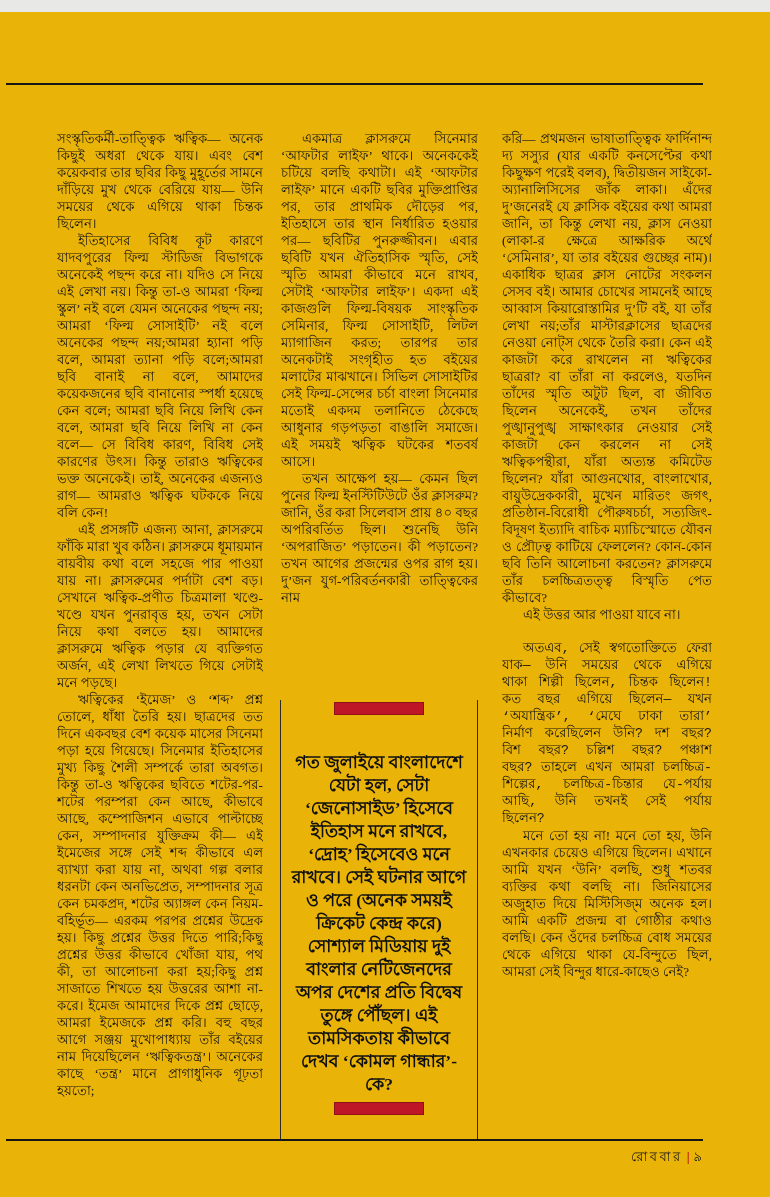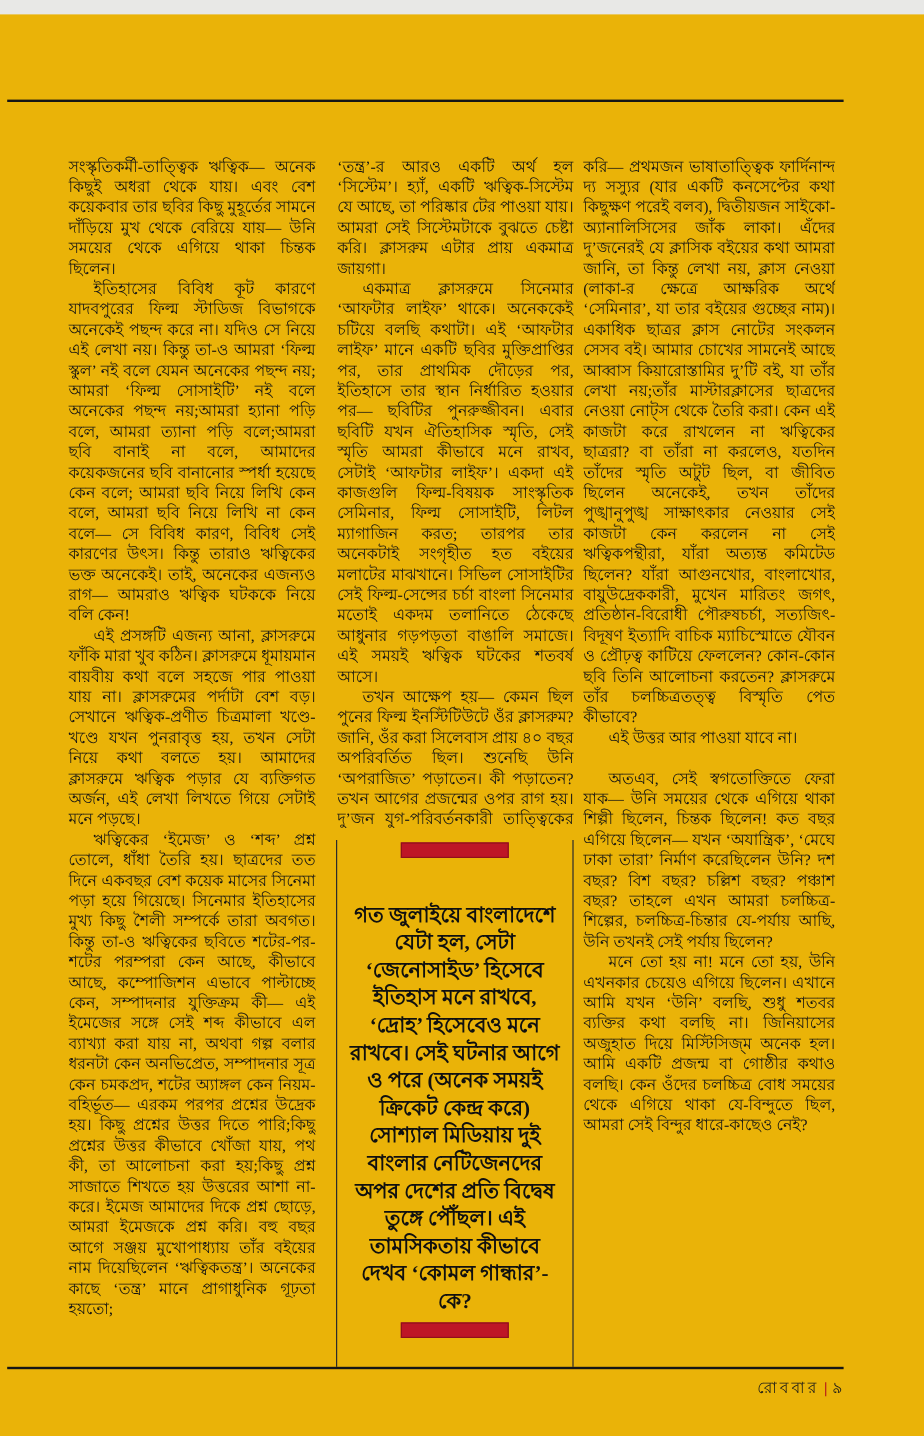--- a/index.html
+++ b/index.html
@@ -29,28 +29,28 @@
     position: absolute;
     top: 118px;
     height: 1004px;
     overflow: hidden;
     font-size: 13.2px;
     line-height: 17px;
     text-align: justify;
   }
   .col-1 { left: 57px;  width: 206px; }
   .col-2 { left: 281px; width: 197px; height: 560px; }
-  .col-3 { left: 486px; width: 210px; }
+  .col-3 { left: 502px; width: 210px; }
 
   .col p {
     margin: 0;
     padding: 0;
   }
   .col p.indent { text-indent: 21px; }
-  .col p.gap-before { margin-top: 17px; }
+  .col p.gap-before { margin-top: 17px; font-family: Liberation Mono, monospace; }
 
   .pullquote {
     position: absolute;
     left: 280px;
     top: 688px;
     width: 198px;
     height: 439px;
     border-left: 1px solid #2b2b2b;
     border-right: 1px solid #2b2b2b;
     box-sizing: border-box;
@@ -99,21 +99,20 @@
   <div class="rule rule-top"></div>
 
   <div class="col col-1">
     <p>সংস্কৃতিকর্মী-তাত্ত্বিক ঋত্বিক— অনেক কিছুই অধরা থেকে যায়। এবং বেশ কয়েকবার তার ছবির কিছু মুহূর্তের সামনে দাঁড়িয়ে মুখ থেকে বেরিয়ে যায়— উনি সময়ের থেকে এগিয়ে থাকা চিন্তক ছিলেন।</p>
     <p class="indent">ইতিহাসের বিবিধ কূট কারণে যাদবপুরের ফিল্ম স্টাডিজ বিভাগকে অনেকেই পছন্দ করে না। যদিও সে নিয়ে এই লেখা নয়। কিন্তু তা-ও আমরা ‘ফিল্ম স্কুল’ নই বলে যেমন অনেকের পছন্দ নয়; আমরা ‘ফিল্ম সোসাইটি’ নই বলে অনেকের পছন্দ নয়;আমরা হ্যানা পড়ি বলে, আমরা ত্যানা পড়ি বলে;আমরা ছবি বানাই না বলে, আমাদের কয়েকজনের ছবি বানানোর স্পর্ধা হয়েছে কেন বলে; আমরা ছবি নিয়ে লিখি কেন বলে, আমরা ছবি নিয়ে লিখি না কেন বলে— সে বিবিধ কারণ, বিবিধ সেই কারণের উৎস। কিন্তু তারাও ঋত্বিকের ভক্ত অনেকেই। তাই, অনেকের এজন্যও রাগ— আমরাও ঋত্বিক ঘটককে নিয়ে বলি কেন!</p>
     <p class="indent">এই প্রসঙ্গটি এজন্য আনা, ক্লাসরুমে ফাঁকি মারা খুব কঠিন। ক্লাসরুমে ধূমায়মান বায়বীয় কথা বলে সহজে পার পাওয়া যায় না। ক্লাসরুমের পর্দাটা বেশ বড়। সেখানে ঋত্বিক-প্রণীত চিত্রমালা খণ্ডে-খণ্ডে যখন পুনরাবৃত্ত হয়, তখন সেটা নিয়ে কথা বলতে হয়। আমাদের ক্লাসরুমে ঋত্বিক পড়ার যে ব্যক্তিগত অর্জন, এই লেখা লিখতে গিয়ে সেটাই মনে পড়ছে।</p>
     <p class="indent">ঋত্বিকের ‘ইমেজ’ ও ‘শব্দ’ প্রশ্ন তোলে, ধাঁধা তৈরি হয়। ছাত্রদের তত দিনে একবছর বেশ কয়েক মাসের সিনেমা পড়া হয়ে গিয়েছে। সিনেমার ইতিহাসের মুখ্য কিছু শৈলী সম্পর্কে তারা অবগত। কিন্তু তা-ও ঋত্বিকের ছবিতে শটের-পর-শটের পরম্পরা কেন আছে, কীভাবে আছে, কম্পোজিশন এভাবে পাল্টাচ্ছে কেন, সম্পাদনার যুক্তিক্রম কী— এই ইমেজের সঙ্গে সেই শব্দ কীভাবে এল ব্যাখ্যা করা যায় না, অথবা গল্প বলার ধরনটা কেন অনভিপ্রেত, সম্পাদনার সূত্র কেন চমকপ্রদ, শটের অ্যাঙ্গল কেন নিয়ম-বহির্ভূত— এরকম পরপর প্রশ্নের উদ্রেক হয়। কিছু প্রশ্নের উত্তর দিতে পারি;কিছু প্রশ্নের উত্তর কীভাবে খোঁজা যায়, পথ কী, তা আলোচনা করা হয়;কিছু প্রশ্ন সাজাতে শিখতে হয় উত্তরের আশা না-করে। ইমেজ আমাদের দিকে প্রশ্ন ছোড়ে, আমরা ইমেজকে প্রশ্ন করি। বহু বছর আগে সঞ্জয় মুখোপাধ্যায় তাঁর বইয়ের নাম দিয়েছিলেন ‘ঋত্বিকতন্ত্র’। অনেকের কাছে ‘তন্ত্র’ মানে প্রাগাধুনিক গূঢ়তা হয়তো;</p>
   </div>
 
   <div class="col col-2">
-    <p>‘তন্ত্র’-র আরও একটি অর্থ হল ‘সিস্টেম’। হ্যাঁ, একটি ঋত্বিক-সিস্টেম যে আছে, তা পরিষ্কার টের পাওয়া যায়। আমরা সেই সিস্টেমটাকে বুঝতে চেষ্টা করি। ক্লাসরুম এটার প্রায় একমাত্র জায়গা।</p>
     <p class="indent">একমাত্র ক্লাসরুমে সিনেমার ‘আফটার লাইফ’ থাকে। অনেককেই চটিয়ে বলছি কথাটা। এই ‘আফটার লাইফ’ মানে একটি ছবির মুক্তিপ্রাপ্তির পর, তার প্রাথমিক দৌড়ের পর, ইতিহাসে তার স্থান নির্ধারিত হওয়ার পর— ছবিটির পুনরুজ্জীবন। এবার ছবিটি যখন ঐতিহাসিক স্মৃতি, সেই স্মৃতি আমরা কীভাবে মনে রাখব, সেটাই ‘আফটার লাইফ’। একদা এই কাজগুলি ফিল্ম-বিষয়ক সাংস্কৃতিক সেমিনার, ফিল্ম সোসাইটি, লিটল ম্যাগাজিন করত; তারপর তার অনেকটাই সংগৃহীত হত বইয়ের মলাটের মাঝখানে। সিভিল সোসাইটির সেই ফিল্ম-সেন্সের চর্চা বাংলা সিনেমার মতোই একদম তলানিতে ঠেকেছে আধুনার গড়পড়তা বাঙালি সমাজে। এই সময়ই ঋত্বিক ঘটকের শতবর্ষ আসে।</p>
     <p class="indent">তখন আক্ষেপ হয়— কেমন ছিল পুনের ফিল্ম ইনস্টিটিউটে ওঁর ক্লাসরুম? জানি, ওঁর করা সিলেবাস প্রায় ৪০ বছর অপরিবর্তিত ছিল। শুনেছি উনি ‘অপরাজিত’ পড়াতেন। কী পড়াতেন? তখন আগের প্রজন্মের ওপর রাগ হয়। দু’জন যুগ-পরিবর্তনকারী তাত্ত্বিকের নাম</p>
   </div>
 
   <div class="pullquote">
     <div class="redbar redbar-top"></div>
     <div class="pq-text">গত জুলাইয়ে বাংলাদেশে যেটা হল, সেটা ‘জেনোসাইড’ হিসেবে ইতিহাস মনে রাখবে, ‘দ্রোহ’ হিসেবেও মনে রাখবে। সেই ঘটনার আগে ও পরে (অনেক সময়ই ক্রিকেট কেন্দ্র করে) সোশ্যাল মিডিয়ায় দুই বাংলার নেটিজেনদের অপর দেশের প্রতি বিদ্বেষ তুঙ্গে পৌঁছল। এই তামসিকতায় কীভাবে দেখব ‘কোমল গান্ধার’-কে?</div>
     <div class="redbar redbar-bottom"></div>
   </div>
 

